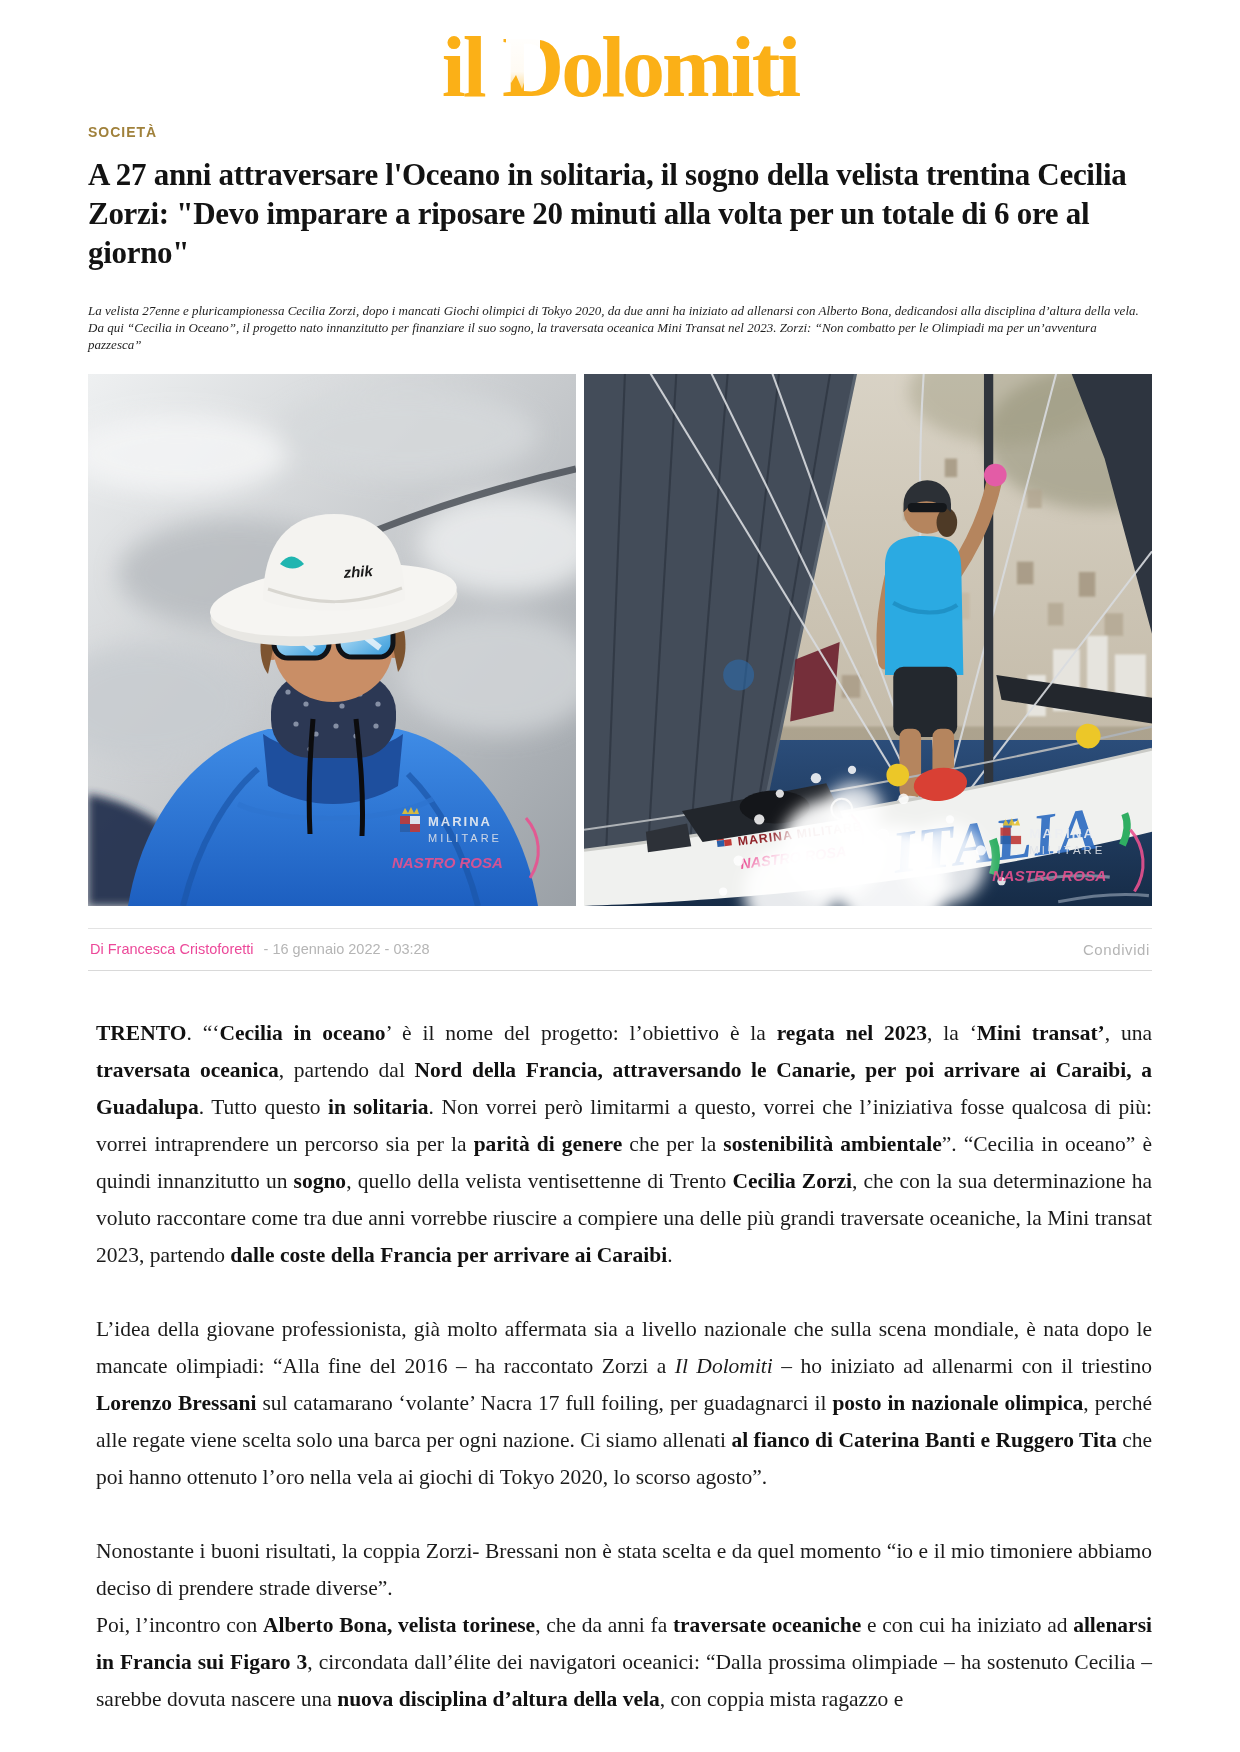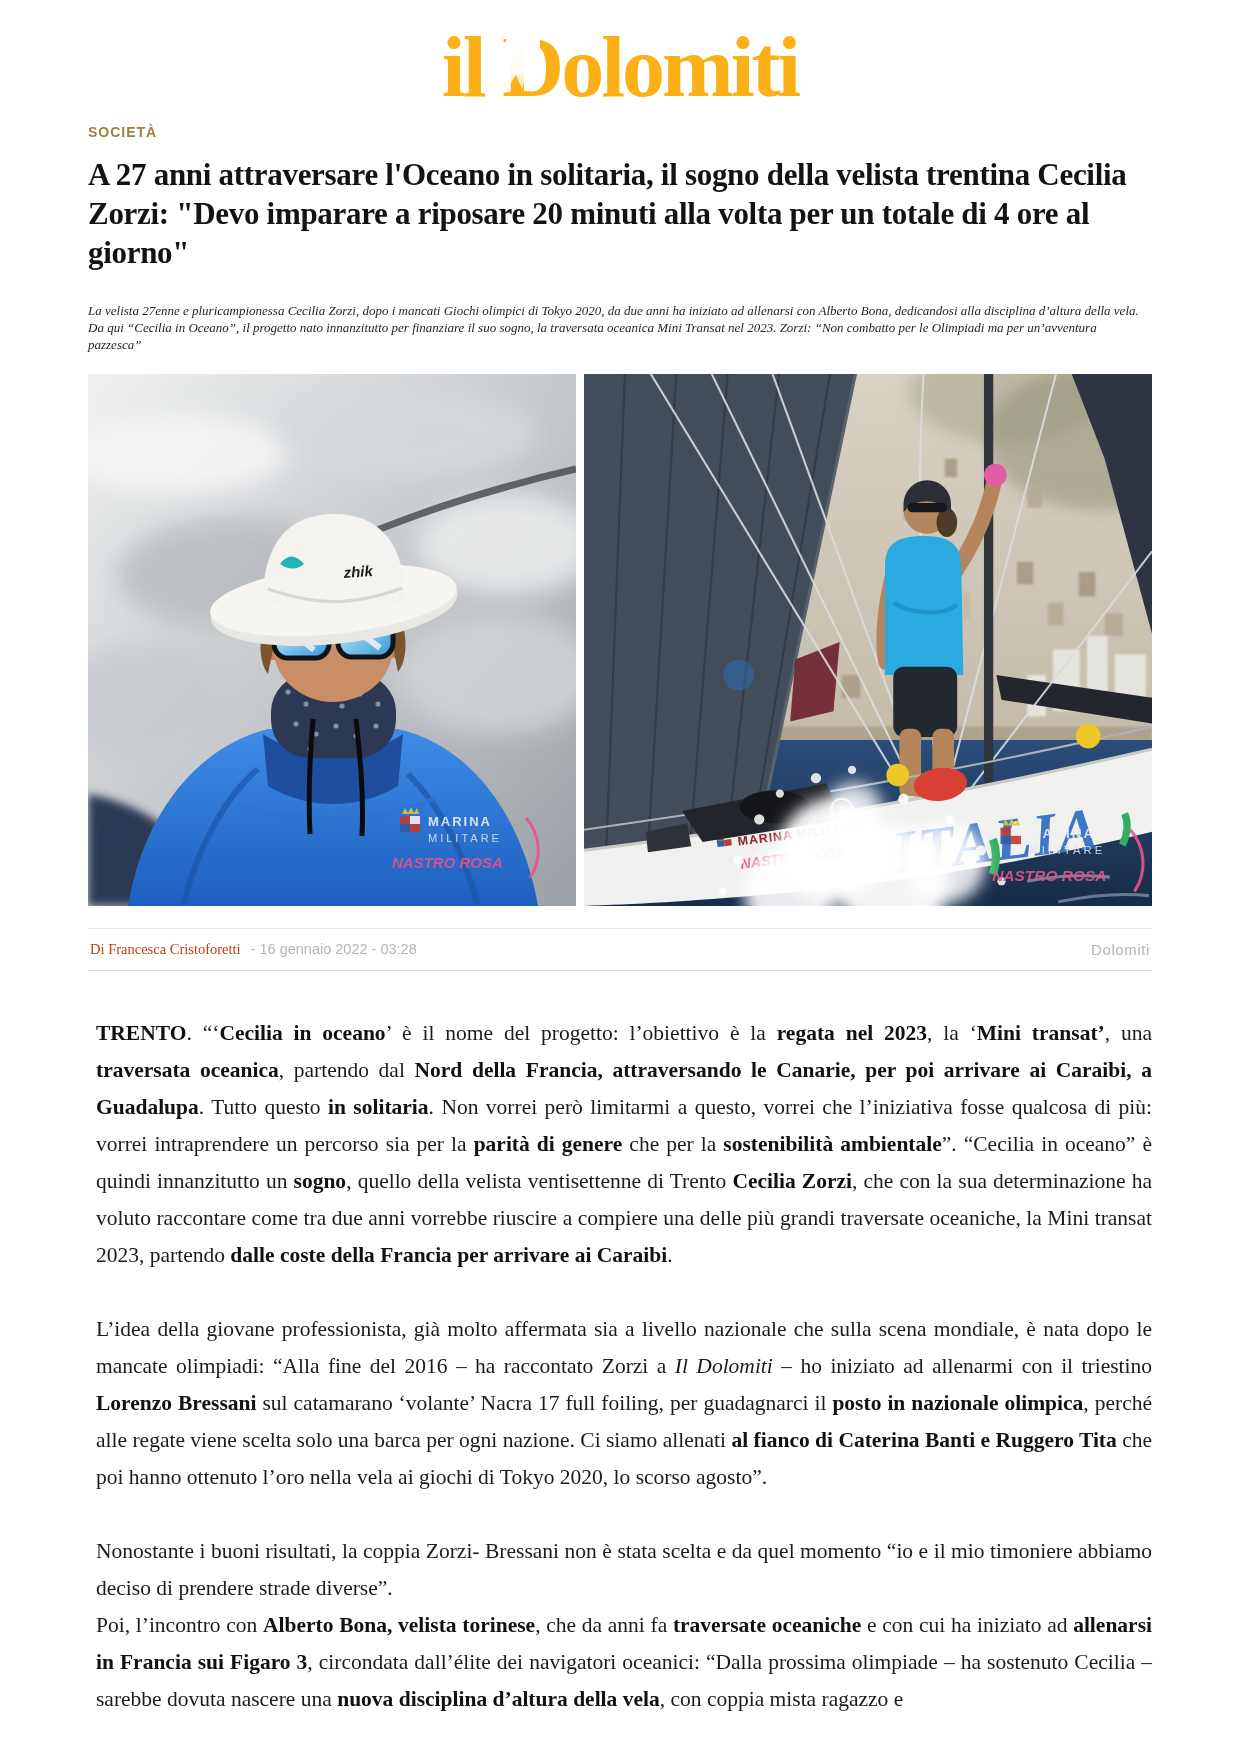--- a/index.html
+++ b/index.html
@@ -46,21 +46,21 @@
   .photo svg { display:block; width:100%; height:100%; }
 
   
   .byline-bar {
     margin-top:22px;
     border-top:1px solid #e3e3e3; border-bottom:1px solid #d9d9d9;
     padding:12px 2px;
     display:flex; justify-content:space-between; align-items:center;
     font-family:"Liberation Sans","DejaVu Sans",sans-serif; font-size:14.5px;
   }
-  .author { color:#c2410c;font-family:Liberation Serif, serif; }
+  .author { color:#ec4899; }
   .date { color:#b5b5b5; margin-left:6px; }
   .share { color:#b5b5b5; letter-spacing:0.6px; font-size:15px; text-decoration:none; cursor:pointer; }
 
   
   .body { margin-top:44px; }
   .body p {
     font-size:21.5px; line-height:37px; text-align:justify; color:#1b1b1b;margin-left:8px;
   }
   .body p + p { margin-top:37px; }
   .body b { font-weight:700; color:#111; }
@@ -83,21 +83,21 @@
         </defs>
         <polygon fill="url(#mfade)" points="0,0 34,0 34,44 27,56 21,42 16,58 10,44 5,52 0,46"></polygon>
       </svg>
     </a>
   </header>
 
   <main class="content">
 
     <div class="category">SOCIETÀ</div>
 
-    <h1 class="headline">A 27 anni attraversare l'Oceano in solitaria, il sogno della velista trentina Cecilia Zorzi: "Devo imparare a riposare 20 minuti alla volta per un totale di 4 ore al giorno"</h1>
+    <h1 class="headline">A 27 anni attraversare l'Oceano in solitaria, il sogno della velista trentina Cecilia Zorzi: "Devo imparare a riposare 20 minuti alla volta per un totale di 6 ore al giorno"</h1>
 
     <p class="lede">La velista 27enne e pluricampionessa Cecilia Zorzi, dopo i mancati Giochi olimpici di Tokyo 2020, da due anni ha iniziato ad allenarsi con Alberto Bona, dedicandosi alla disciplina d’altura della vela. Da qui “Cecilia in Oceano”, il progetto nato innanzitutto per finanziare il suo sogno, la traversata oceanica Mini Transat nel 2023. Zorzi: “Non combatto per le Olimpiadi ma per un’avventura pazzesca”</p>
 
     <figure class="photo-row">
 
       <div class="photo photo-left">
         <svg viewBox="0 0 488 532" preserveAspectRatio="xMidYMid slice">
           <defs>
             <linearGradient id="waterL" x1="0" y1="0" x2="1" y2="1">
               <stop offset="0" stop-color="#eef0f1"></stop>
@@ -352,21 +352,21 @@
           </g>
         </svg>
       </div>
     </figure>
 
     <div class="byline-bar">
       <div class="byline">
         <span class="author">Di Francesca Cristoforetti</span>
         <span class="date">- 16 gennaio 2022 - 03:28</span>
       </div>
-      <a class="share">Dolomiti</a>
+      <a class="share">Condividi</a>
     </div>
 
     <article class="body">
         <p><b>TRENTO</b>. “‘<b>Cecilia in oceano</b>’ è il nome del progetto: l’obiettivo è la <b>regata nel 2023</b>, la ‘<b>Mini transat’</b>, una <b>traversata oceanica</b>, partendo dal <b>Nord della Francia, attraversando le Canarie, per poi arrivare ai Caraibi, a Guadalupa</b>. Tutto questo <b>in solitaria</b>. Non vorrei però limitarmi a questo, vorrei che l’iniziativa fosse qualcosa di più: vorrei intraprendere un percorso sia per la <b>parità di genere</b> che per la <b>sostenibilità ambientale</b>”. “Cecilia in oceano” è quindi innanzitutto un <b>sogno</b>, quello della velista ventisettenne di Trento <b>Cecilia Zorzi</b>, che con la sua determinazione ha voluto raccontare come tra due anni vorrebbe riuscire a compiere una delle più grandi traversate oceaniche, la Mini transat 2023, partendo <b>dalle coste della Francia per arrivare ai Caraibi</b>.</p>
         <p>L’idea della giovane professionista, già molto affermata sia a livello nazionale che sulla scena mondiale, è nata dopo le mancate olimpiadi: “Alla fine del 2016 – ha raccontato Zorzi a <i>Il Dolomiti</i> – ho iniziato ad allenarmi con il triestino <b>Lorenzo Bressani</b> sul catamarano ‘volante’ Nacra 17 full foiling, per guadagnarci il <b>posto in nazionale olimpica</b>, perché alle regate viene scelta solo una barca per ogni nazione. Ci siamo allenati <b>al fianco di Caterina Banti e Ruggero Tita</b> che poi hanno ottenuto l’oro nella vela ai giochi di Tokyo 2020, lo scorso agosto”.</p>
         <p>Nonostante i buoni risultati, la coppia Zorzi- Bressani non è stata scelta e da quel momento “io e il mio timoniere abbiamo deciso di prendere strade diverse”.<br>Poi, l’incontro con <b>Alberto Bona, velista torinese</b>, che da anni fa <b>traversate oceaniche</b> e con cui ha iniziato ad <b>allenarsi in Francia sui Figaro 3</b>, circondata dall’élite dei navigatori oceanici: “Dalla prossima olimpiade – ha sostenuto Cecilia – sarebbe dovuta nascere una <b>nuova disciplina d’altura della vela</b>, con coppia mista ragazzo e</p>
       </article>
 
   </main>
 </div>

